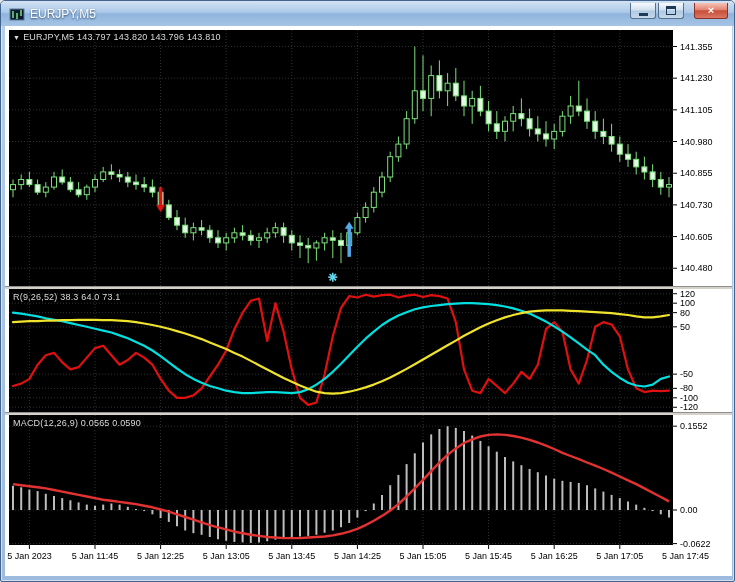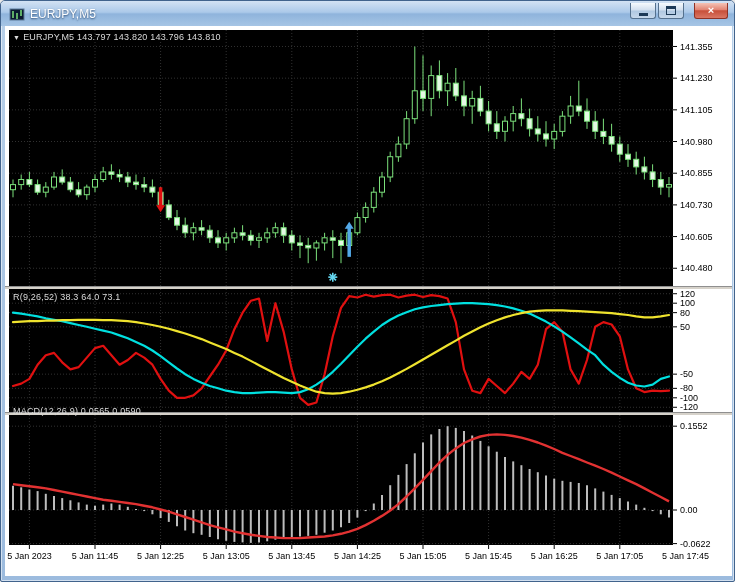--- a/index.html
+++ b/index.html
@@ -19,21 +19,21 @@
   .btn.close{width:34px;margin-left:10px;background:linear-gradient(#f5c3b6,#e28473 45%,#c74f3a 52%,#da7764);
     border-color:#8e3226;color:#fff;font-size:11px;font-weight:bold;line-height:1;}
   .glyph-min{width:9px;height:3px;background:#1d3a57;margin-top:7px;}
   .glyph-max{width:10px;height:9px;border:1px solid #1d3a57;border-top-width:3px;}
   .client{position:absolute;left:4px;top:25px;width:727px;height:550px;background:#fff;}
   #chart-svg{position:absolute;left:0;top:0;}
   .hdr{position:absolute;color:#dadada;font-size:9px;white-space:nowrap;letter-spacing:.2px;}
   .main-hdr{left:8px;top:6px;}
   .main-hdr .tgl{font-size:7px;margin-right:3px;cursor:pointer;}
   .r-hdr{left:8px;top:266px;}
-  .macd-hdr{left:8px;top:380px;}
+  .macd-hdr{left:8px;top:392px;}
 </style>
 </head>
 <body>
 
 <div class="window">
   <div class="titlebar">
     <span class="win-icon">
       <svg width="16" height="13" viewBox="0 0 16 13">
         <rect x="1" y="1" width="14" height="11" fill="#0a1a2e" stroke="#5d7b99"></rect>
         <line x1="4" y1="3" x2="4" y2="10" stroke="#7be07b" stroke-width="1.5"></line>

